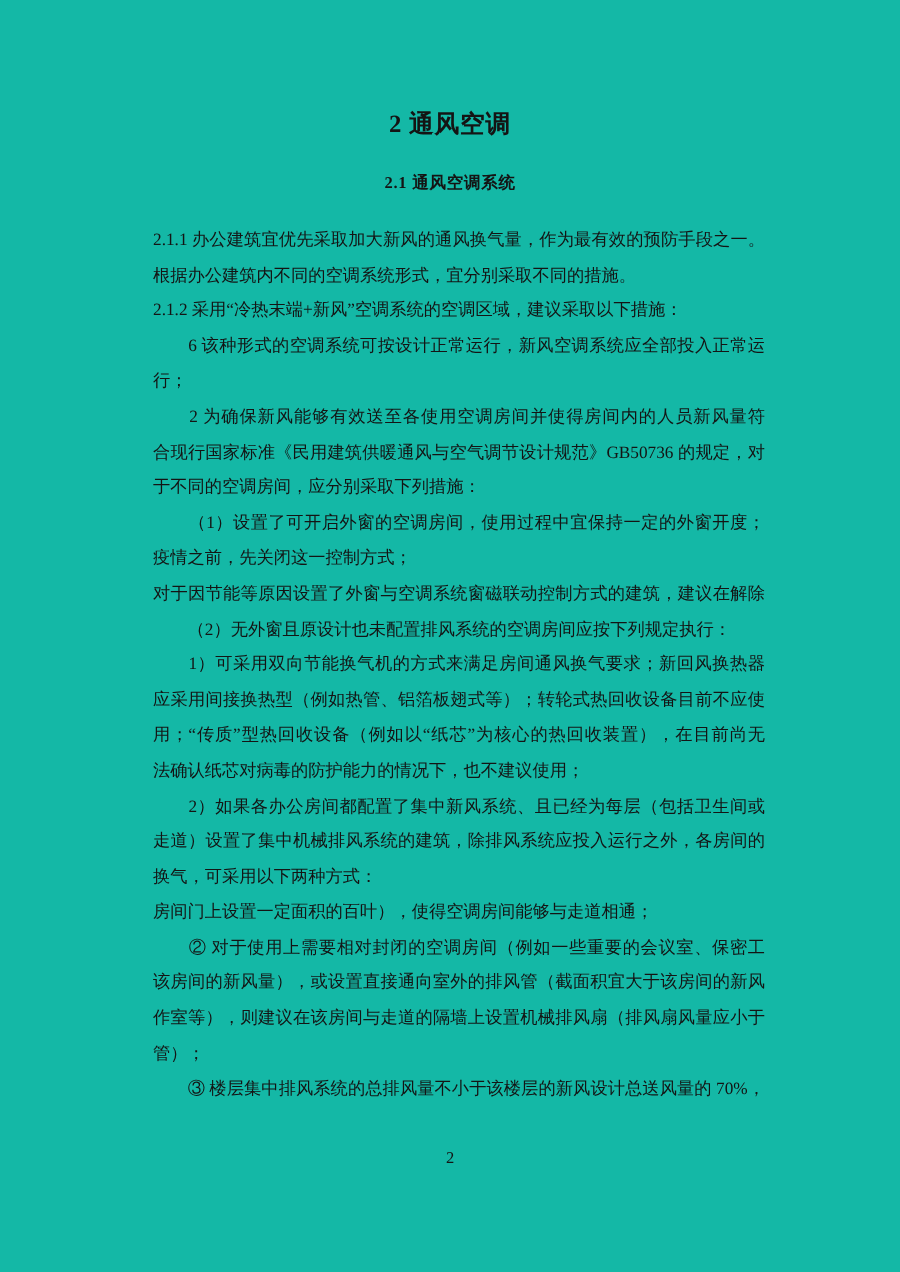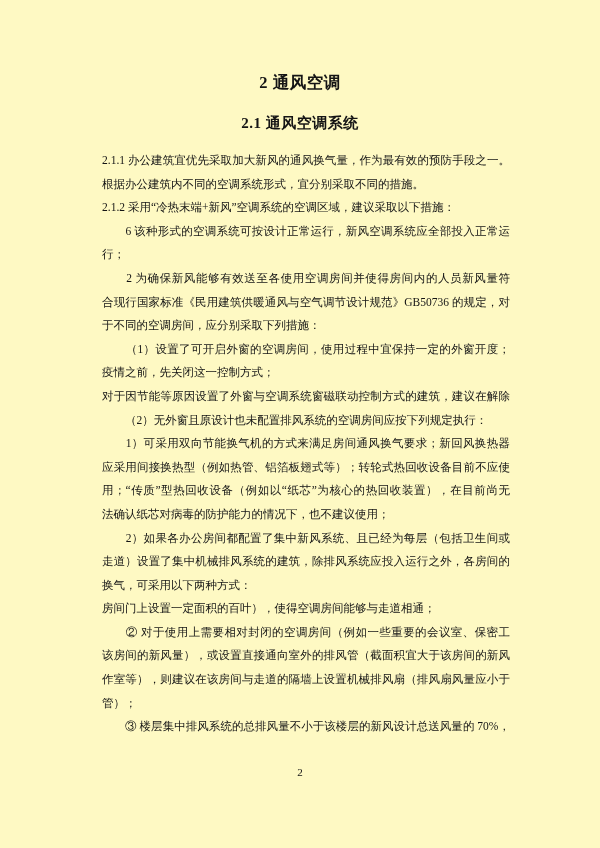--- a/index.html
+++ b/index.html
@@ -1,42 +1,42 @@
 <!DOCTYPE html>
 <html><head>
 <meta charset="utf-8">
 <style>
   html, body { margin: 0; padding: 0; background: #e8e8e8; }
   .page {
     position: relative;
     width: 600px;
     height: 848px;
     margin: 0 auto;
-    background: #fef9c3;
+    background: #14b8a6;
     font-family: "Liberation Serif", "DejaVu Serif", serif;
     color: #141414;
     overflow: hidden;
   }
   .chapter-title {
     position: absolute;
     top: 72px;
     left: 0;
     width: 100%;
     text-align: center;
     font-size: 16.5px;
     font-weight: bold;
     letter-spacing: 0.5px;
   }
   .section-title {
     position: absolute;
     top: 114px;
     left: 0;
     width: 100%;
     text-align: center;
-    font-size: 15px;
+    font-size: 11px;
     font-weight: bold;
     letter-spacing: 0.5px;
   }
   .doc-body {
     position: absolute;
     top: 149px;
     left: 88px;
     width: 422px;
     font-size: 11.5px;
     line-height: 23.6px;

